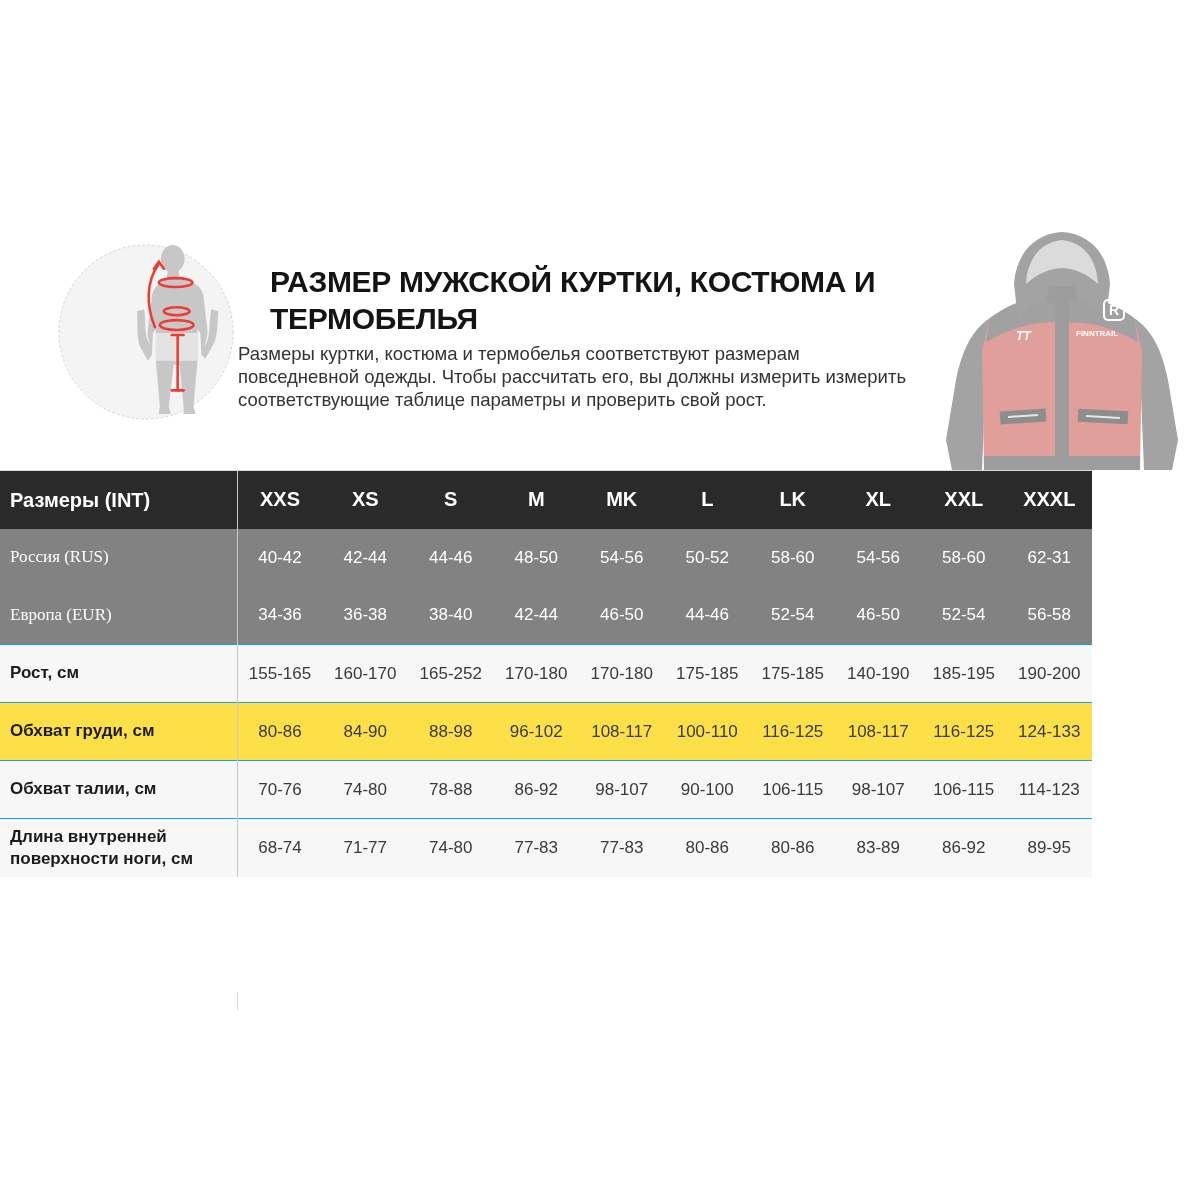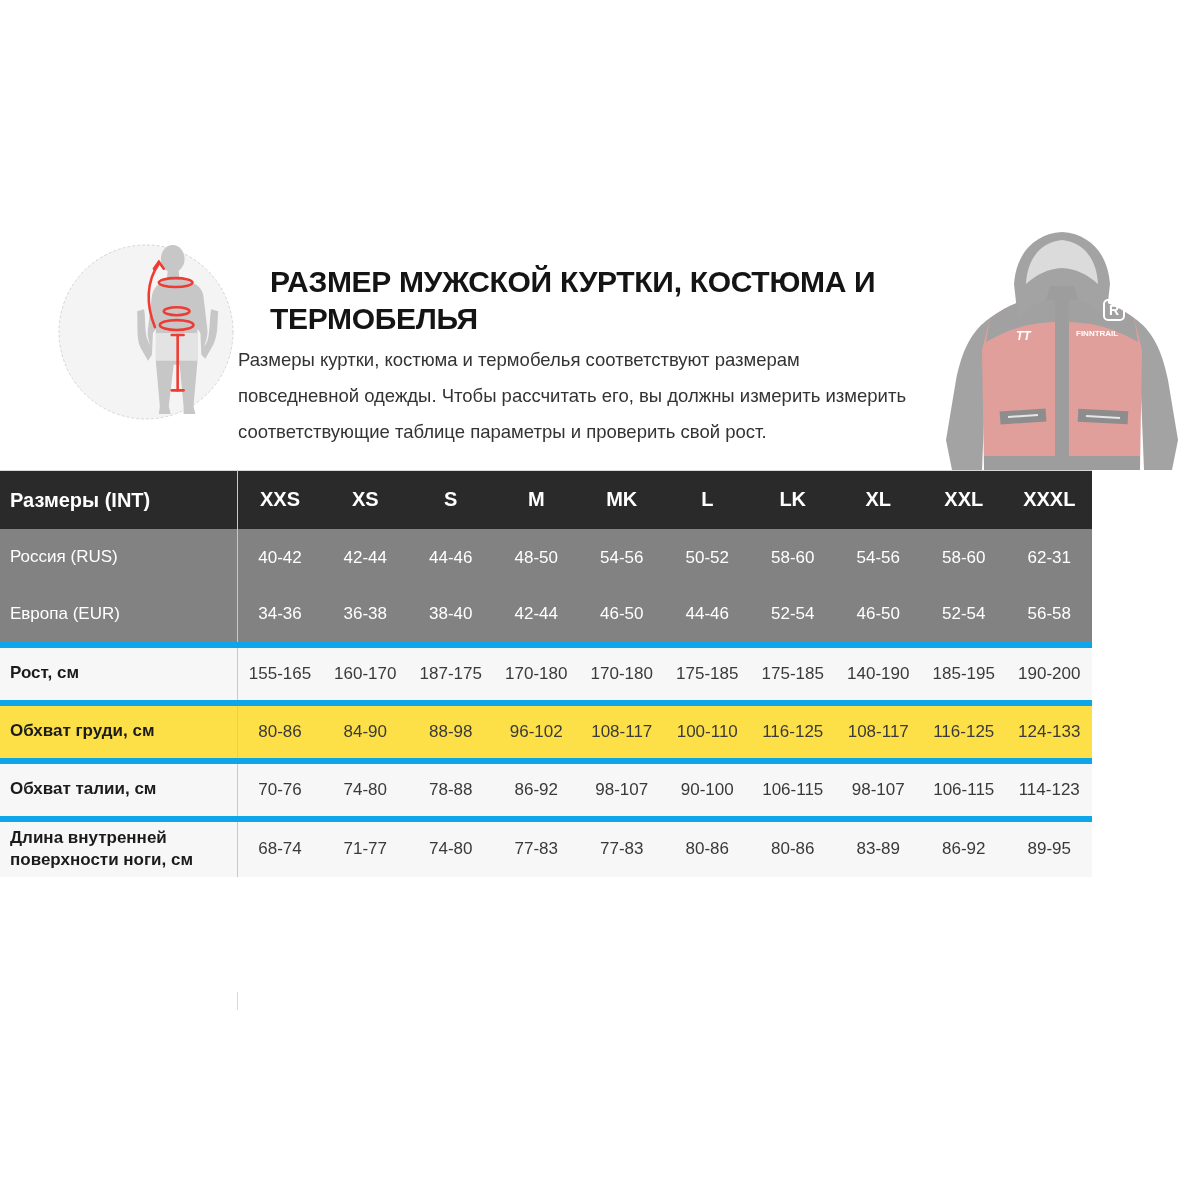--- a/index.html
+++ b/index.html
@@ -15,21 +15,21 @@
 
   
   .diagram{position:absolute;left:57px;top:237px;width:178px;height:190px;}
   .title{
     position:absolute;left:238px;top:243px;width:700px;
     font-size:30px;line-height:37px;font-weight:800;color:#141414;
     letter-spacing:-0.3px;text-transform:uppercase;margin-left:32px;
   }
   .desc{
     position:absolute;left:238px;top:323px;width:678px;
-    font-size:18.5px;line-height:36px;color:#333333;
+    font-size:18.5px;line-height:23px;color:#333333;
   }
   .jacket{position:absolute;right:0;top:228px;width:262px;height:242px;opacity:.5;}
 
   
   table.size-table{
     position:absolute;left:0;top:470px;width:1092px;
     border-collapse:collapse;table-layout:fixed;
     border-top:1px solid #d8d8d8;
   }
   .size-table th,.size-table td{
@@ -39,24 +39,24 @@
   .size-table .label-col{
     width:237px;text-align:left;padding-left:10px;padding-right:28px;
     border-right:1px solid #c9c9c9;line-height:1.3;
   }
   .size-table thead th{
     background:var(--header-bg);color:#ffffff;font-weight:700;font-size:20px;
   }
   .size-table tr.band th,.size-table tr.band td{
     background:var(--band-bg);color:#ffffff;
   }
-  .size-table tr.band th{font-weight:400;font-size:17px;}
+  .size-table tr.band th{font-weight:400;font-size:17px;font-family:Liberation Serif, serif;}
   .size-table tr.lt th,.size-table tr.lt td{background:var(--alt-bg);}
   .size-table tr.wt th,.size-table tr.wt td{background:#fde047;}
-  .size-table tr.lt,.size-table tr.wt{border-top:6px solid #0ea5e9;}
+  .size-table tr.lt,.size-table tr.wt{border-top:1px solid #0ea5e9;}
   .size-table tbody tr.lt th.label-col,
   .size-table tbody tr.wt th.label-col{font-weight:700;color:#1b1b1b;}
   .divider-tail{position:absolute;left:237px;top:992px;width:1px;height:18px;background:#d9d9d9;}
 </style>
 </head>
 <body>
 
 <div class="page">
 
   <svg class="diagram" viewBox="0 0 180 190" xmlns="http://www.w3.org/2000/svg">
@@ -161,21 +161,21 @@
           <td>44-46</td>
           <td>52-54</td>
           <td>46-50</td>
           <td>52-54</td>
           <td>56-58</td>
         </tr>
         <tr class="lt">
           <th class="label-col" scope="row">Рост, см</th>
           <td>155-165</td>
           <td>160-170</td>
-          <td>187-175</td>
+          <td>165-252</td>
           <td>170-180</td>
           <td>170-180</td>
           <td>175-185</td>
           <td>175-185</td>
           <td>140-190</td>
           <td>185-195</td>
           <td>190-200</td>
         </tr>
         <tr class="wt">
           <th class="label-col" scope="row">Обхват груди, см</th>

